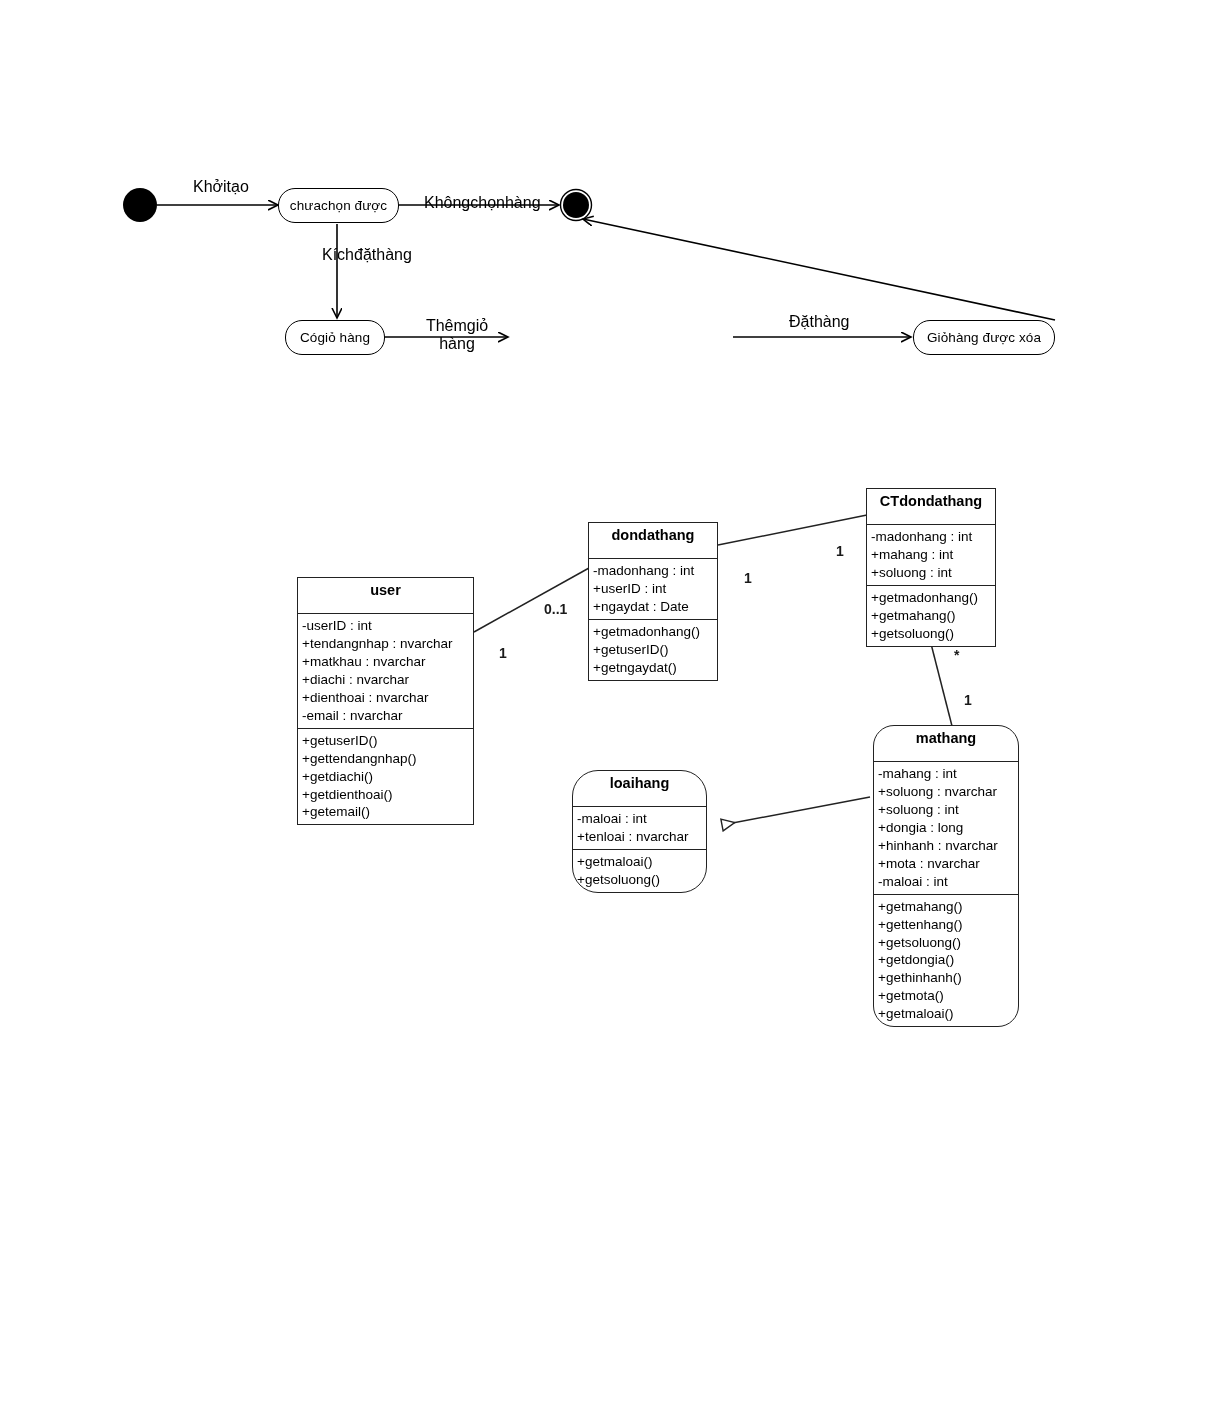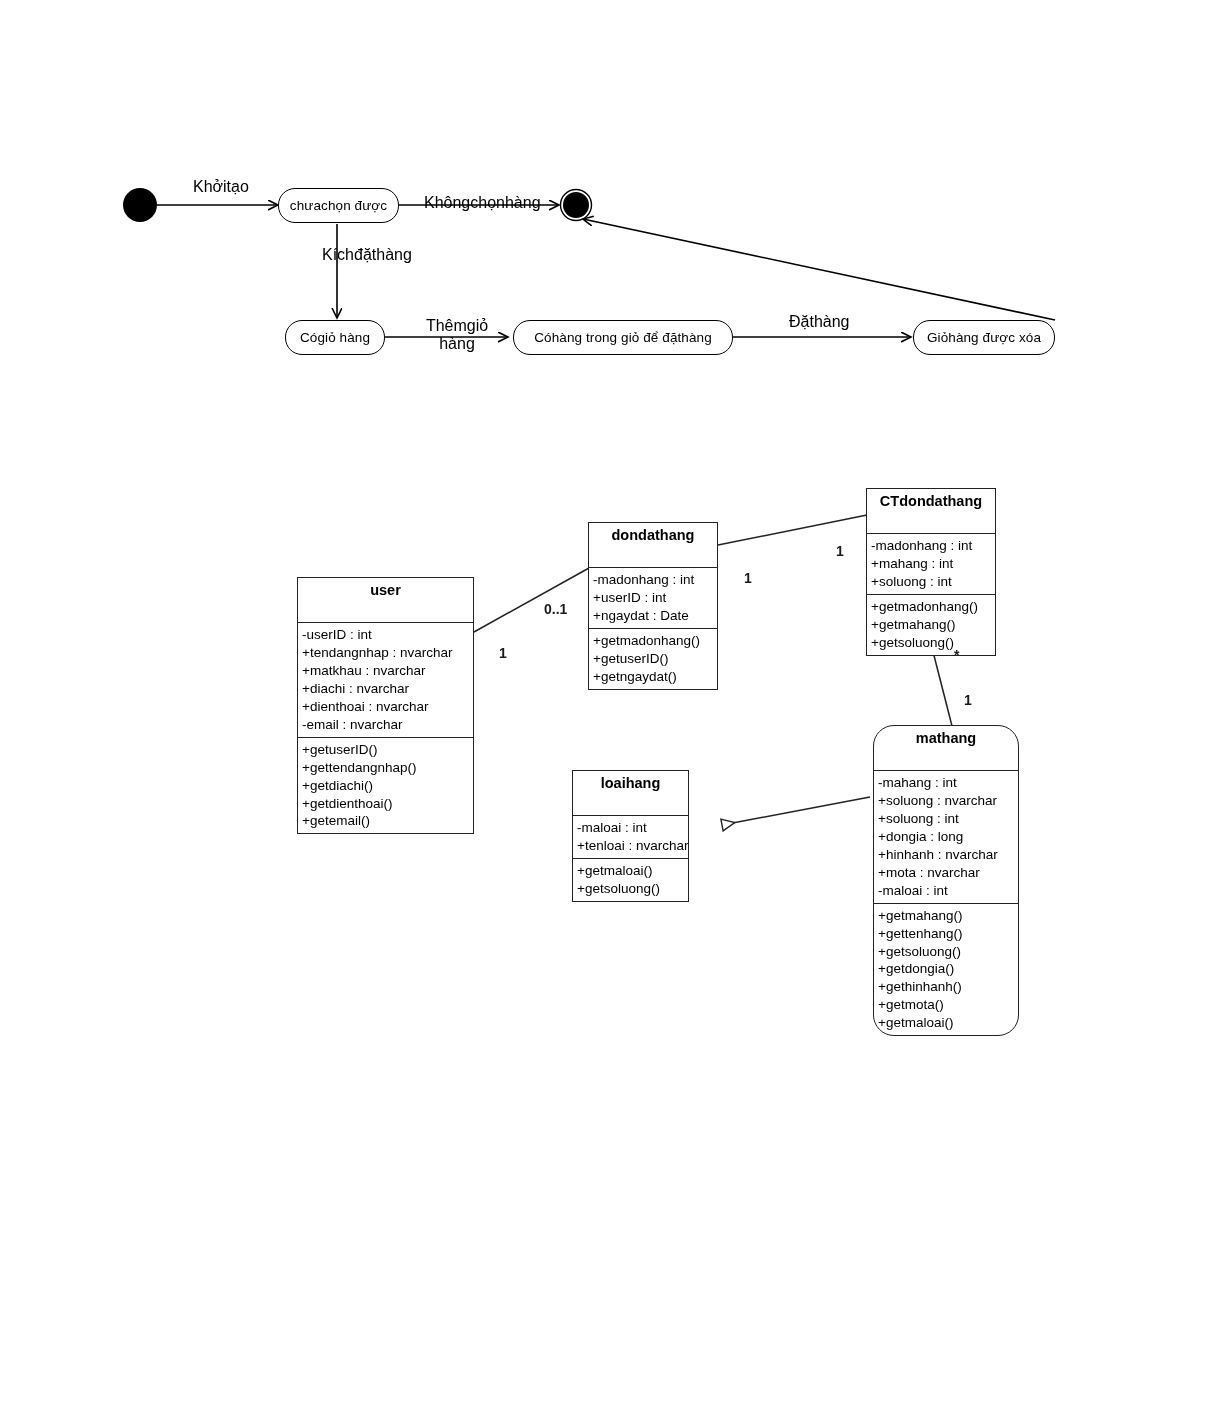--- a/index.html
+++ b/index.html
@@ -69,21 +69,21 @@
     position: absolute;
     border: 1.6px solid #222;
     background: #ffffff;
     box-sizing: border-box;
     z-index: 5;
   }
   .uml-class .cls-name {
     text-align: center;
     font-weight: bold;
     font-size: 14.5px;
-    padding: 5px 4px 23px 4px;
+    padding: 5px 4px 14px 4px;
     border-bottom: 1.6px solid #222;
     line-height: 1.1;
   }
   .uml-class .cls-section {
     padding: 3px 0 3px 0;
   }
   .uml-class .cls-section + .cls-section {
     border-top: 1.6px solid #222;
   }
   .uml-class .cls-row {
@@ -132,23 +132,20 @@
   </svg>
 
   <div class="state-node" style="left:278px; top:188px; width:121px; height:35px;">
     <span>chưachọn được</span>
   </div>
 
   <div class="state-node" style="left:285px; top:320px; width:100px; height:35px;">
     <span>Cógiỏ hàng</span>
   </div>
 
-  <div class="state-node" style="left:513px; top:320px; width:220px; height:35px;">
-    <span>Cóhàng trong giỏ để đặthàng</span>
-  </div>
 
   <div class="state-node" style="left:913px; top:320px; width:142px; height:35px;">
     <span>Giỏhàng được xóa</span>
   </div>
 
   <div class="transition-label" style="left:193px; top:178px;">Khởitạo</div>
 
   <div class="transition-label" style="left:424px; top:178px;margin-top:16px;">Khôngchọnhàng</div>
 
   <div class="transition-label" style="left:322px; top:246px;">Kíchđặthàng</div>
@@ -241,21 +238,21 @@
       <div class="cls-row">+getmahang()</div>
       <div class="cls-row">+gettenhang()</div>
       <div class="cls-row">+getsoluong()</div>
       <div class="cls-row">+getdongia()</div>
       <div class="cls-row">+gethinhanh()</div>
       <div class="cls-row">+getmota()</div>
       <div class="cls-row">+getmaloai()</div>
     </div>
   </div>
 
-  <div class="uml-class" style="left:572px; top:330px; width:117px;">
+  <div class="uml-class" style="left:572px; top:330px; width:135px;border-radius:26px;">
     <div class="cls-name">loaihang</div>
     <div class="cls-section">
       <div class="cls-row">-maloai : int</div>
       <div class="cls-row">+tenloai : nvarchar</div>
     </div>
     <div class="cls-section">
       <div class="cls-row">+getmaloai()</div>
       <div class="cls-row">+getsoluong()</div>
     </div>
   </div>

